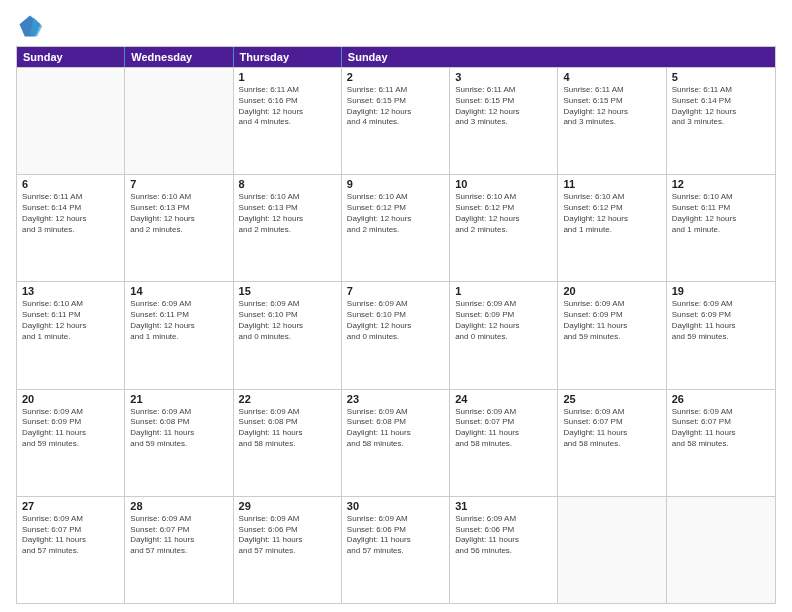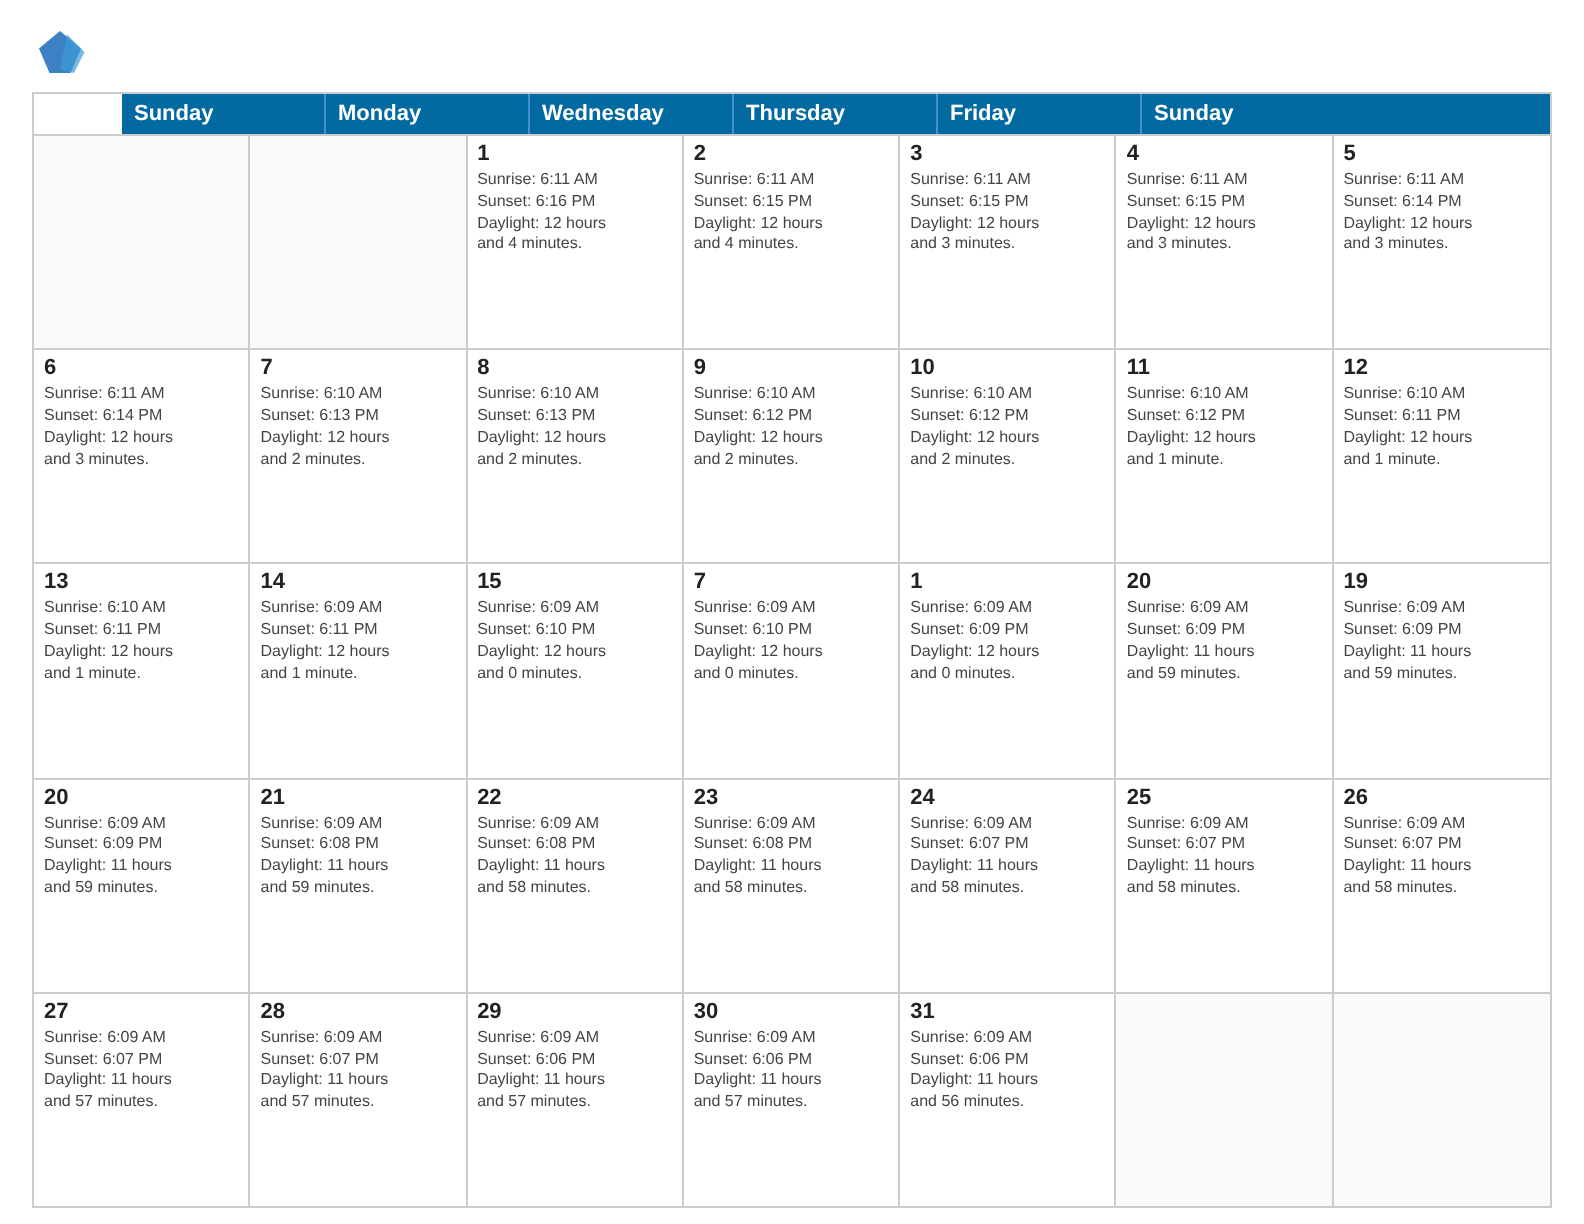--- a/index.html
+++ b/index.html
@@ -62,22 +62,21 @@
     }
     .calendar {
       flex: 1;
       display: flex;
       flex-direction: column;
       border: 1px solid #ccc;
     }
     .cal-header {
       display: grid;
       grid-template-columns: repeat(7, 1fr);
-      background: #0369a1;
-      margin-left: 44px;
+      background: #4c1d95;
     }
     .cal-header-cell {
       color: #fff;
       font-size: 11px;
       font-weight: bold;
       padding: 4px 6px;
       border-right: 1px solid #4a8dd5;
       text-align: left;
     }
     .cal-header-cell:last-child { border-right: none; }
@@ -131,24 +130,22 @@
     </div>
     <div class="title-block">
       <div class="month-title"></div>
       <div class="location"></div>
     </div>
   </div>
 
   <div class="calendar">
     <div class="cal-header">
     <div class="cal-header-cell">Sunday</div>
-        <div class="cal-header-cell">Monday</div>
         <div class="cal-header-cell">Wednesday</div>
         <div class="cal-header-cell">Thursday</div>
-        <div class="cal-header-cell">Friday</div>
         <div class="cal-header-cell">Sunday</div>
       </div>
     <div class="cal-body">
     <div class="cal-row">
           <div class="cal-cell empty"></div>
           <div class="cal-cell empty"></div>
           <div class="cal-cell">
             <div class="day-num">1</div>
             <div class="cell-info" style="white-space: pre-line;">Sunrise: 6:11 AM
 Sunset: 6:16 PM

